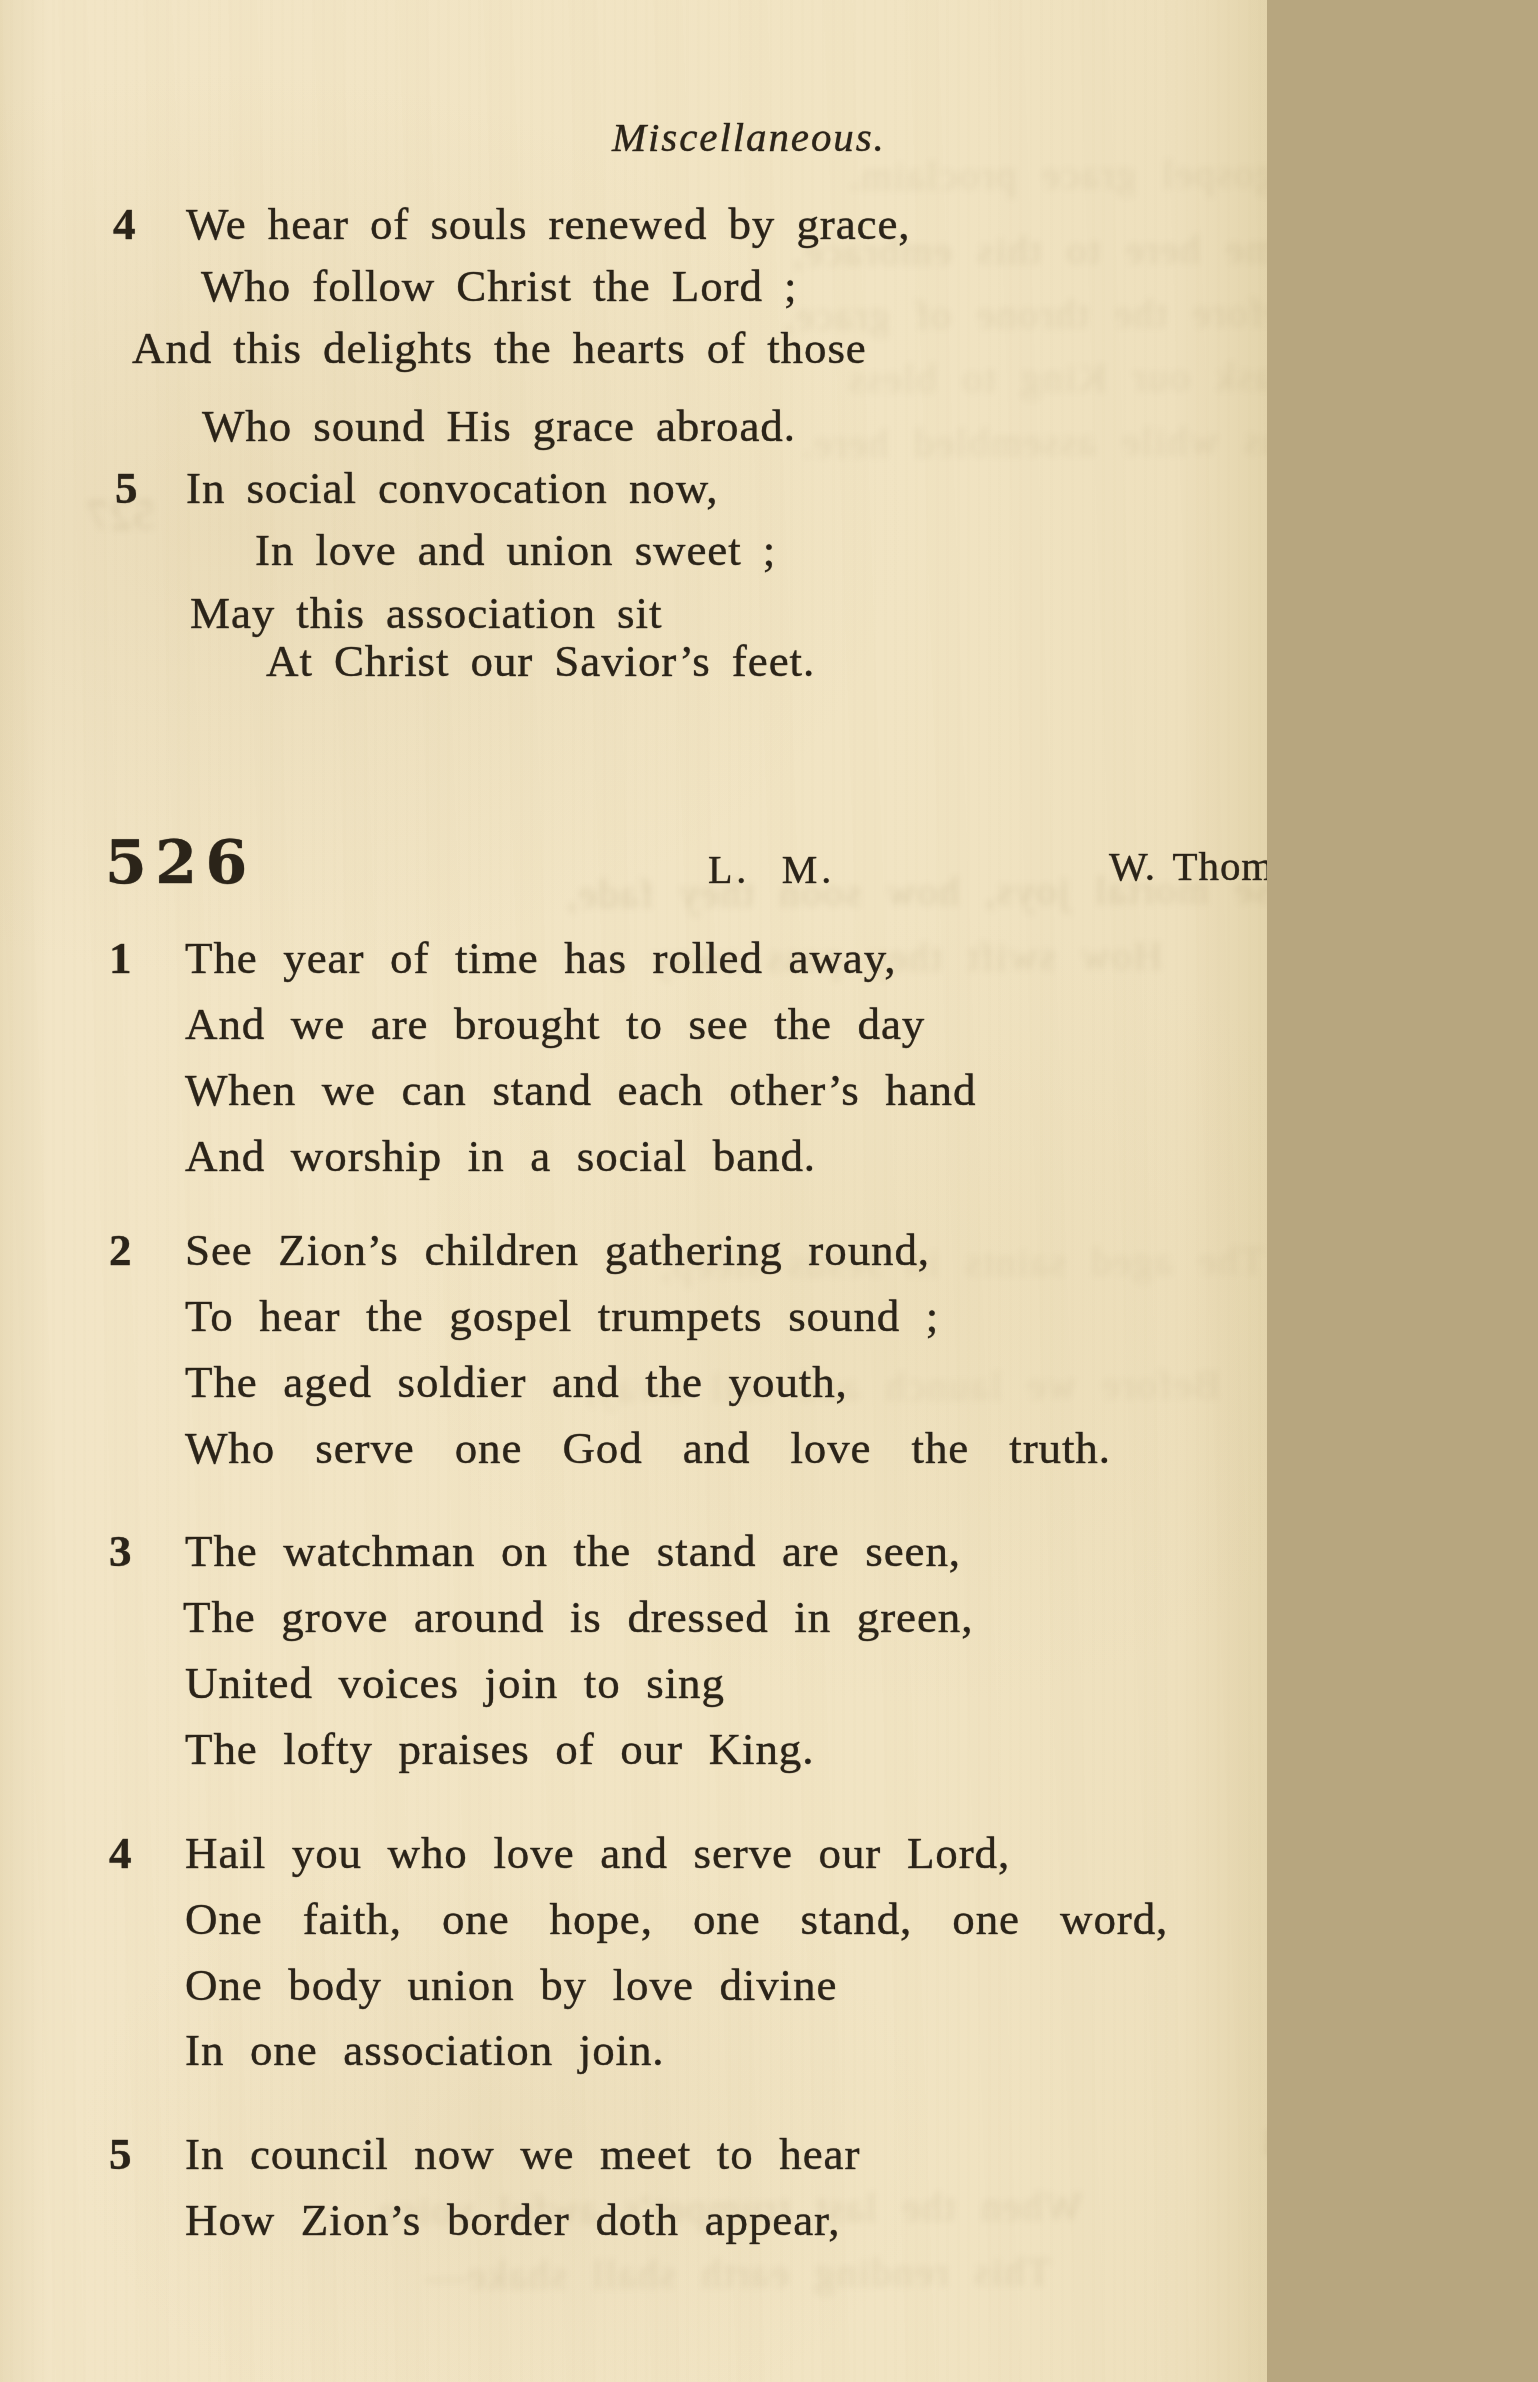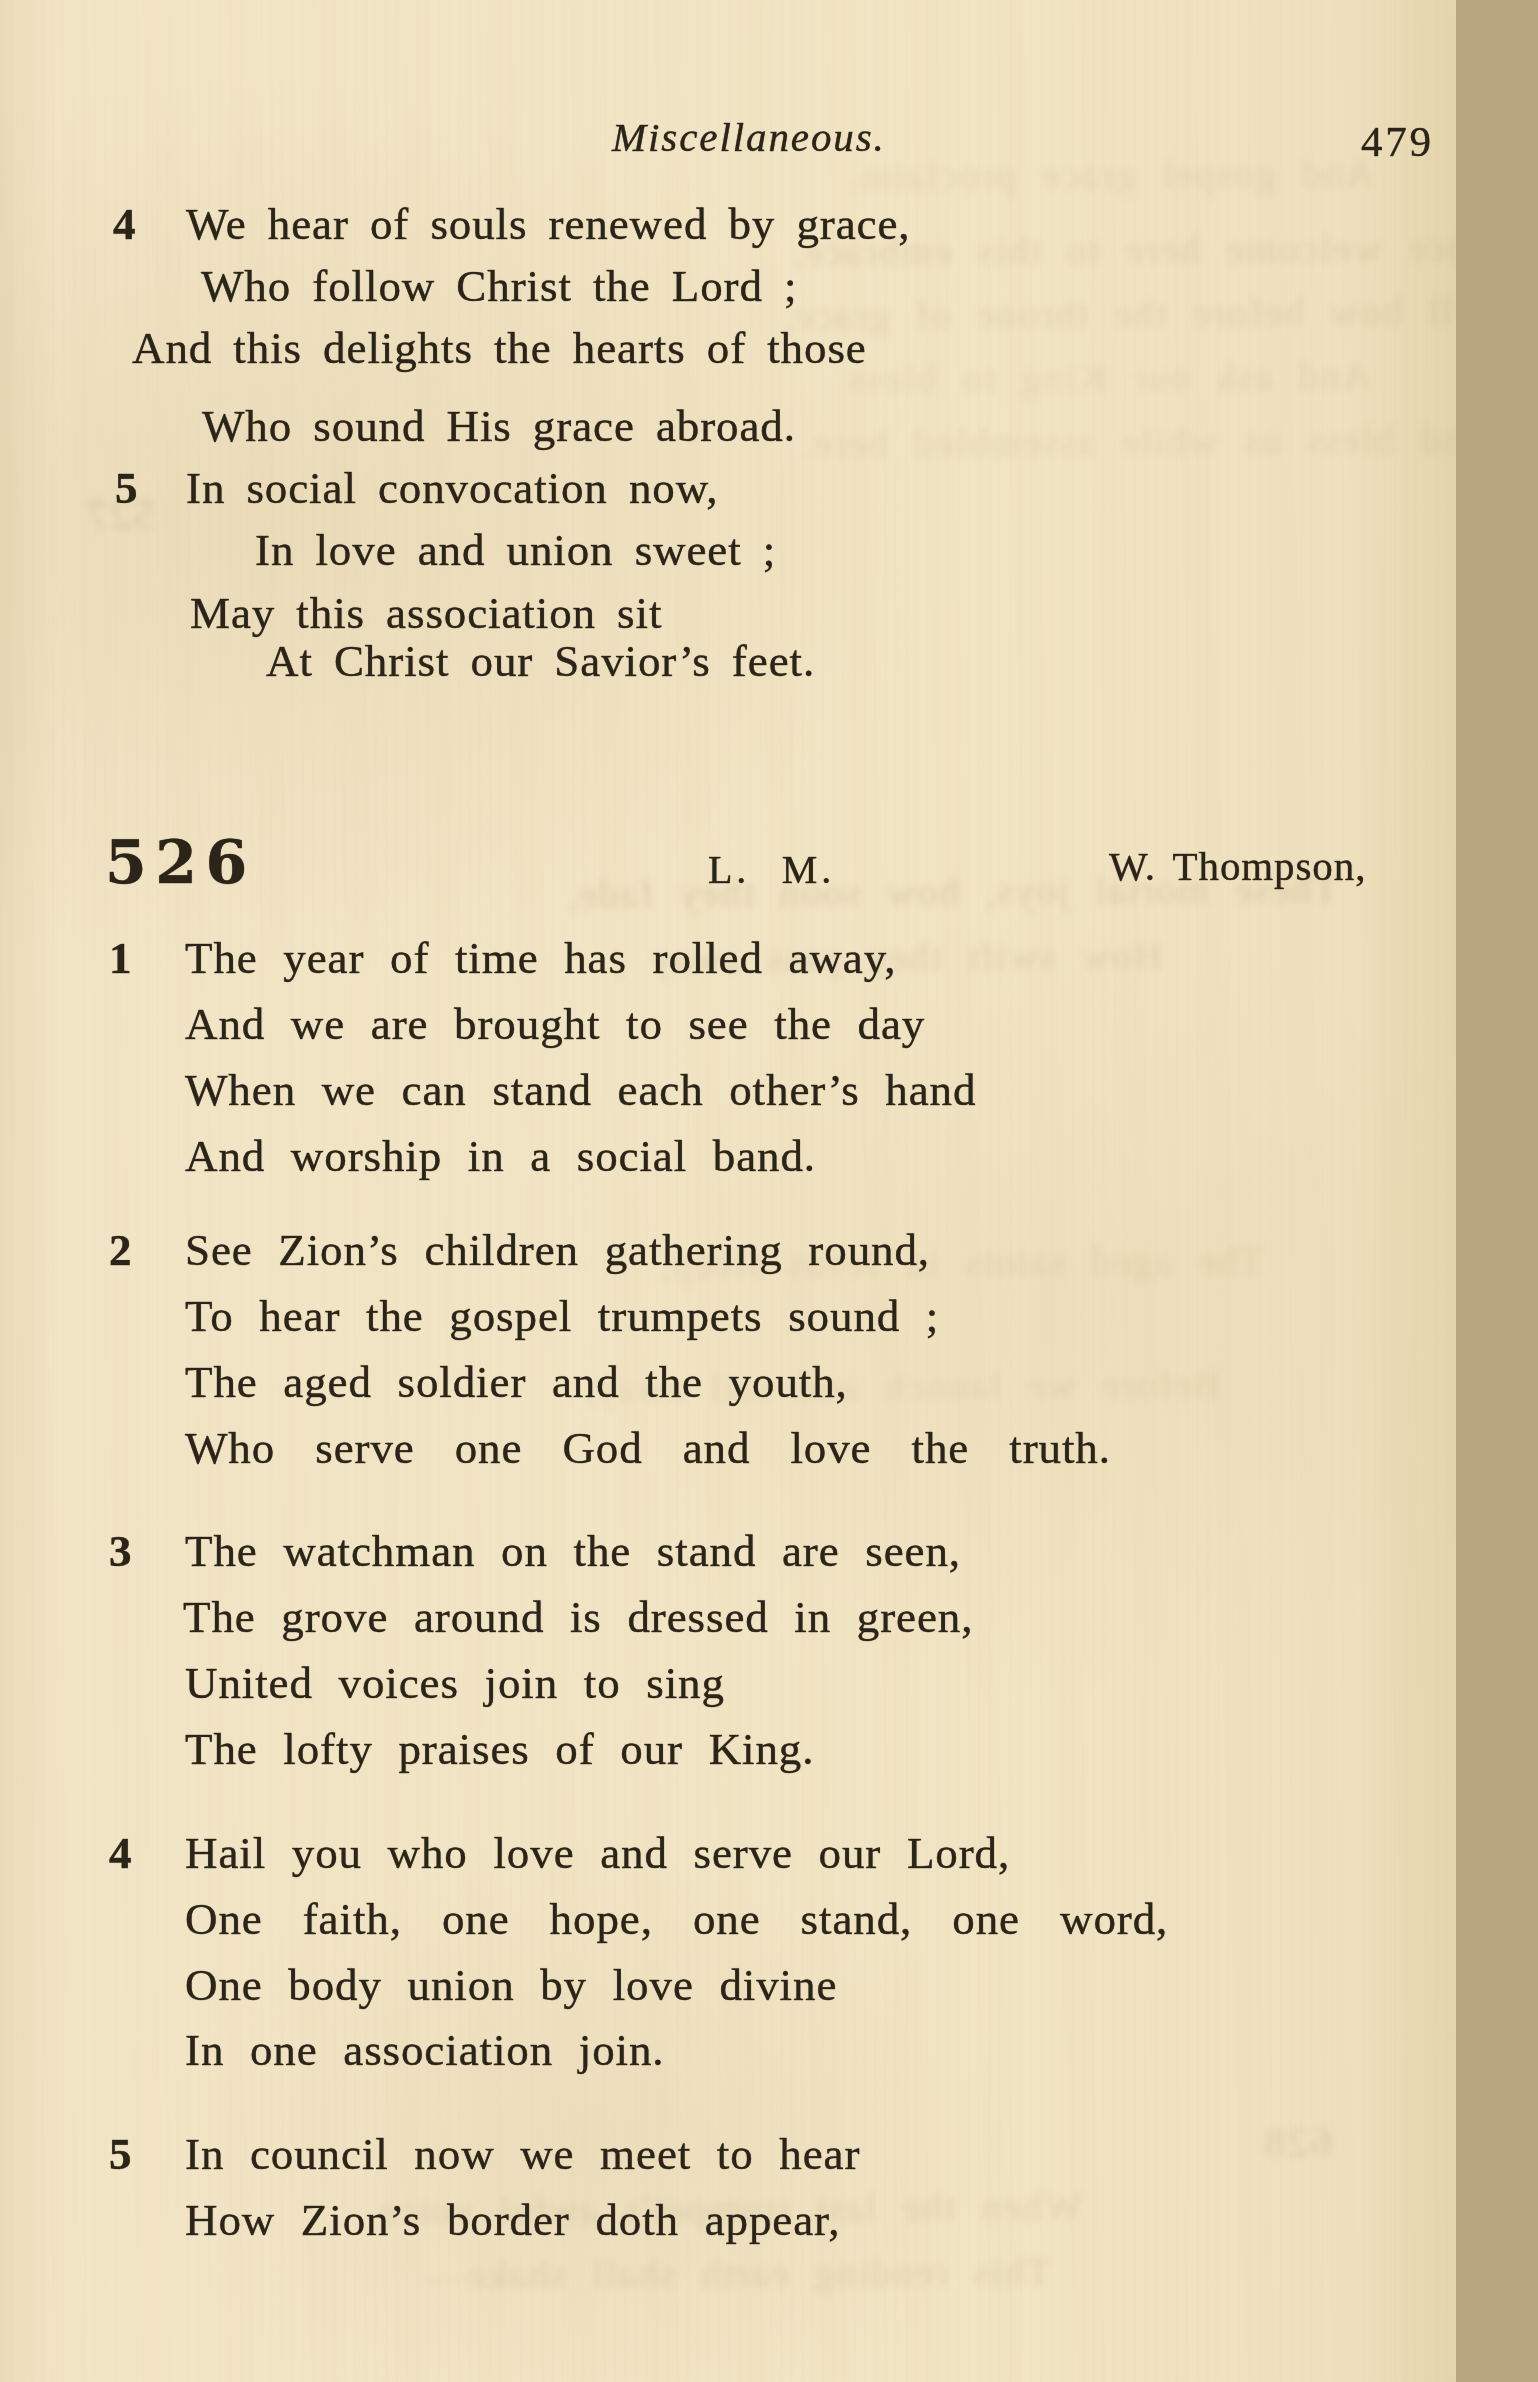--- a/index.html
+++ b/index.html
@@ -2,21 +2,21 @@
 <html style="font-size:15px"><head>
 <meta charset="utf-8">
 <style>
   html,body{margin:0;padding:0;}
   body{
     width:1539px;height:2382px;overflow:hidden;
     font-family:"Liberation Serif","DejaVu Serif",serif;
     background:#b7a67f;
   }
   .page{
-    position:relative;width:1456px;height:2382px;overflow:hidden;
+    position:relative;width:1267px;height:2382px;overflow:hidden;
     background:
       radial-gradient(1130px 753px at 18% 22%, rgba(214,196,152,.28), transparent 60%),
       radial-gradient(847px 659px at 72% 55%, rgba(222,204,158,.20), transparent 60%),
       radial-gradient(659px 471px at 40% 90%, rgba(210,190,145,.18), transparent 65%),
       linear-gradient(90deg,#e9dbb8 0%,#f2e5c6 4%,#f1e4c3 70%,#eee0bd 93%,#e3d4ac 100%);
   }
   .grain{
     position:absolute;inset:0;pointer-events:none;opacity:.5;
     background:
       repeating-linear-gradient(90deg, rgba(190,170,125,.05) 0 2.8px, transparent 2.8px 10.4px),

